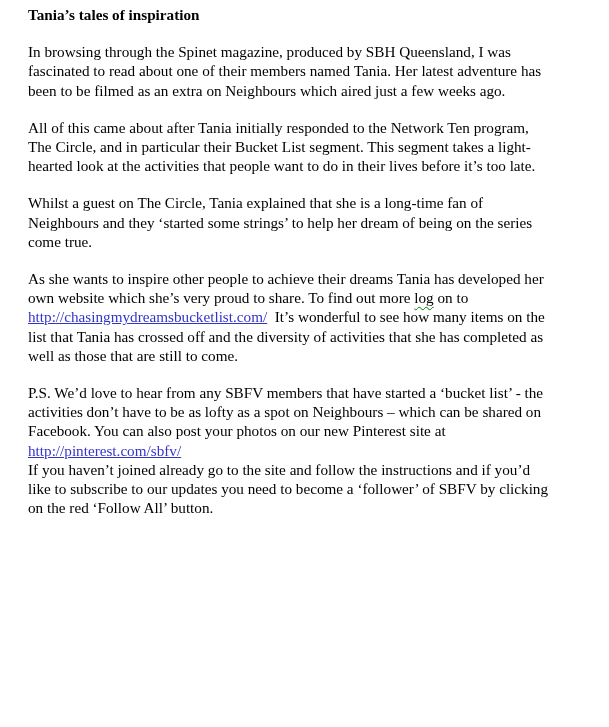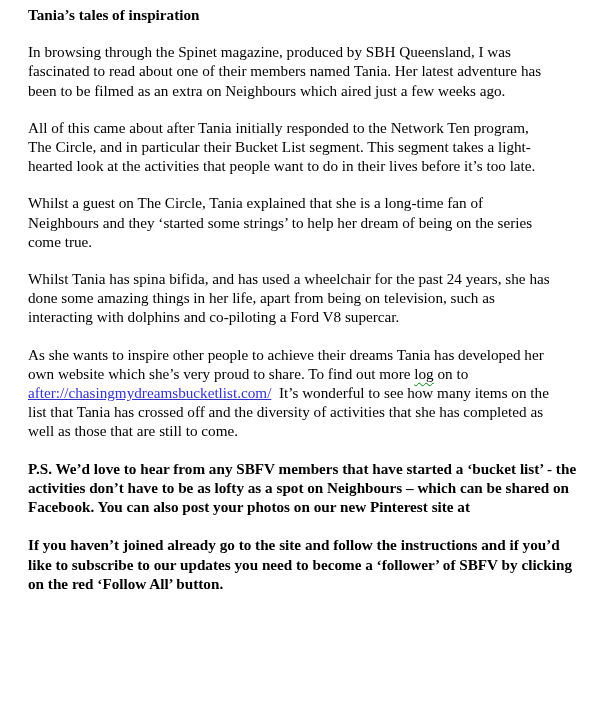--- a/index.html
+++ b/index.html
@@ -27,21 +27,20 @@
     line-height: 19.2px;
     font-weight: bold;
     margin: 0 0 18px 0;
   }
   p.para {
     margin: 2px 0 18px 0;
     white-space: pre-wrap;
   }
   p.para:last-child {
     margin-bottom: 0;
-    font-weight: bold;
   }
   a.hyperlink {
     color: var(--link-color, #3333CC);
     text-decoration: underline;
     cursor: pointer;
   }
   .run.grammar {
     text-decoration-line: underline;
     text-decoration-style: wavy;
     text-decoration-color: var(--grammar-color, #008000);
@@ -57,29 +56,26 @@
   <div id="doc-body">
       <p class="para"><span class="run normal">In browsing through the Spinet magazine, produced by SBH Queensland, I was
 fascinated to read about one of their members named Tania. Her latest adventure has
 been to be filmed as an extra on Neighbours which aired just a few weeks ago.</span></p>
       <p class="para"><span class="run normal">All of this came about after Tania initially responded to the Network Ten program,
 The Circle, and in particular their Bucket List segment. This segment takes a light-
 hearted look at the activities that people want to do in their lives before it’s too late.</span></p>
       <p class="para"><span class="run normal">Whilst a guest on The Circle, Tania explained that she is a long-time fan of
 Neighbours and they ‘started some strings’ to help her dream of being on the series
 come true.</span></p>
-      <p class="para"><span class="run normal">Whilst Tania has spina bifida, and has used a wheelchair for the past 24 years, she has
-done some amazing things in her life, apart from being on television, such as
-interacting with dolphins and co-piloting a Ford V8 supercar.</span></p>
       <p class="para"><span class="run normal">As she wants to inspire other people to achieve their dreams Tania has developed her
 own website which she’s very proud to share. To find out more </span><span class="run grammar">log</span><span class="run normal"> on to
-</span><a class="hyperlink" href="#">after://chasingmydreamsbucketlist.com/</a><span class="run normal">  It’s wonderful to see how many items on the
+</span><a class="hyperlink" href="#">http://chasingmydreamsbucketlist.com/</a><span class="run normal">  It’s wonderful to see how many items on the
 list that Tania has crossed off and the diversity of activities that she has completed as
 well as those that are still to come.</span></p>
       <p class="para"><span class="run normal">P.S. We’d love to hear from any SBFV members that have started a ‘bucket list’ - the
 activities don’t have to be as lofty as a spot on Neighbours – which can be shared on
 Facebook. You can also post your photos on our new Pinterest site at
-</span><span class="run normal">
+</span><a class="hyperlink" href="#">http://pinterest.com/sbfv/</a><span class="run normal">
 If you haven’t joined already go to the site and follow the instructions and if you’d
 like to subscribe to our updates you need to become a ‘follower’ of SBFV by clicking
 on the red ‘Follow All’ button.</span></p>
     </div>
 </main>
 
 </body></html>

